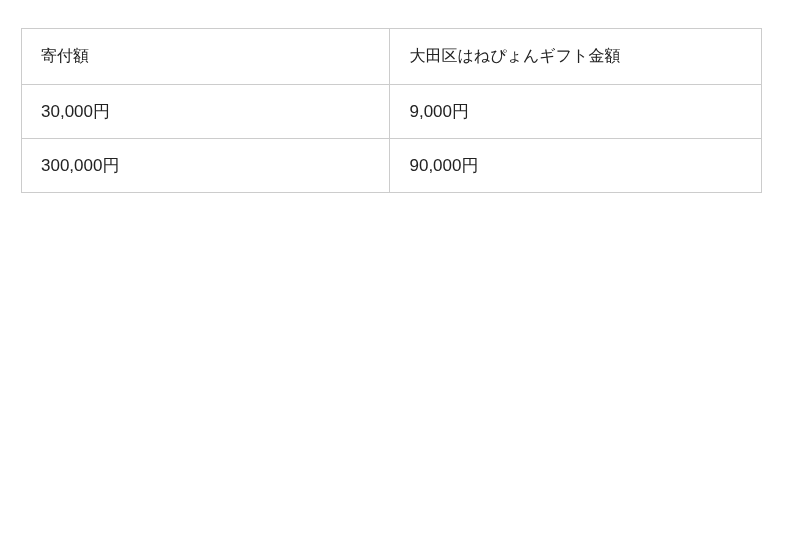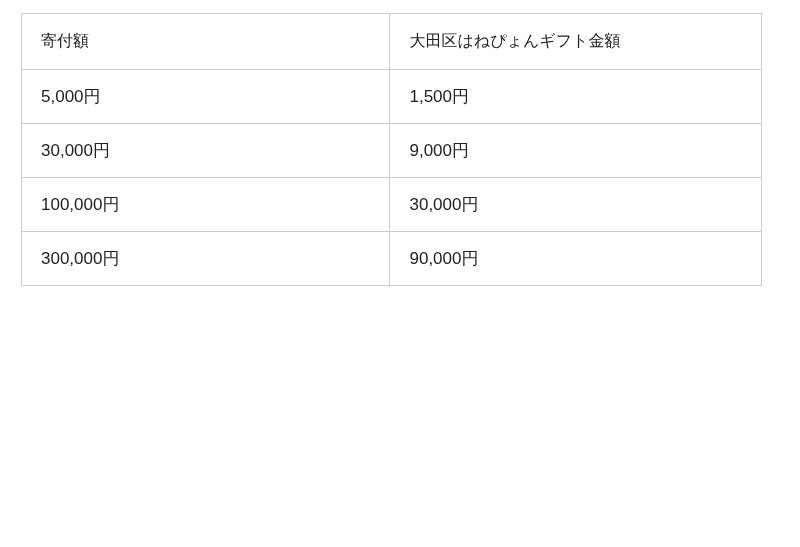--- a/index.html
+++ b/index.html
@@ -10,21 +10,21 @@
   body {
     width: 800px;
     height: 547px;
     position: relative;
     overflow: hidden;
     font-family: "Liberation Sans", "DejaVu Sans", sans-serif;
   }
   .gift-table {
     position: absolute;
     left: 21px;
-    top: 13px;
+    top: 28px;
     width: 741px;
     border-collapse: collapse;
     table-layout: fixed;
     font-size: 17px;
     color: #222222;
     background: #ffffff;
   }
   .gift-table th,
   .gift-table td {
     border: 1px solid #cccccc;
@@ -54,29 +54,21 @@
     <col class="col-gift">
   </colgroup>
   <thead>
     <tr>
       <th>寄付額</th>
       <th>大田区はねぴょんギフト金額</th>
     </tr>
   </thead>
   <tbody>
     <tr>
-      <td>5,000円</td>
-      <td>1,500円</td>
-    </tr>
-    <tr>
       <td>30,000円</td>
       <td>9,000円</td>
-    </tr>
-    <tr>
-      <td>100,000円</td>
-      <td>30,000円</td>
     </tr>
     <tr>
       <td>300,000円</td>
       <td>90,000円</td>
     </tr>
   </tbody>
 </table>
 
 </body></html>

